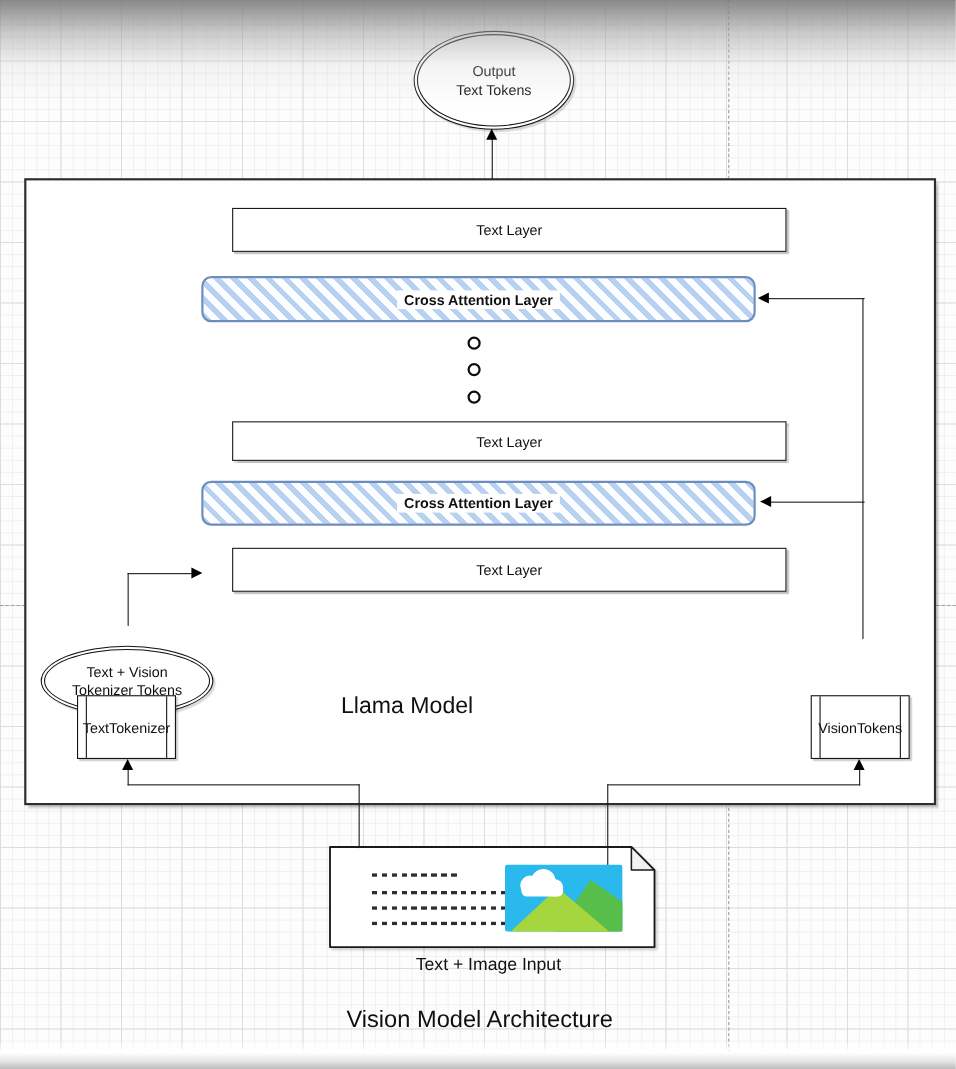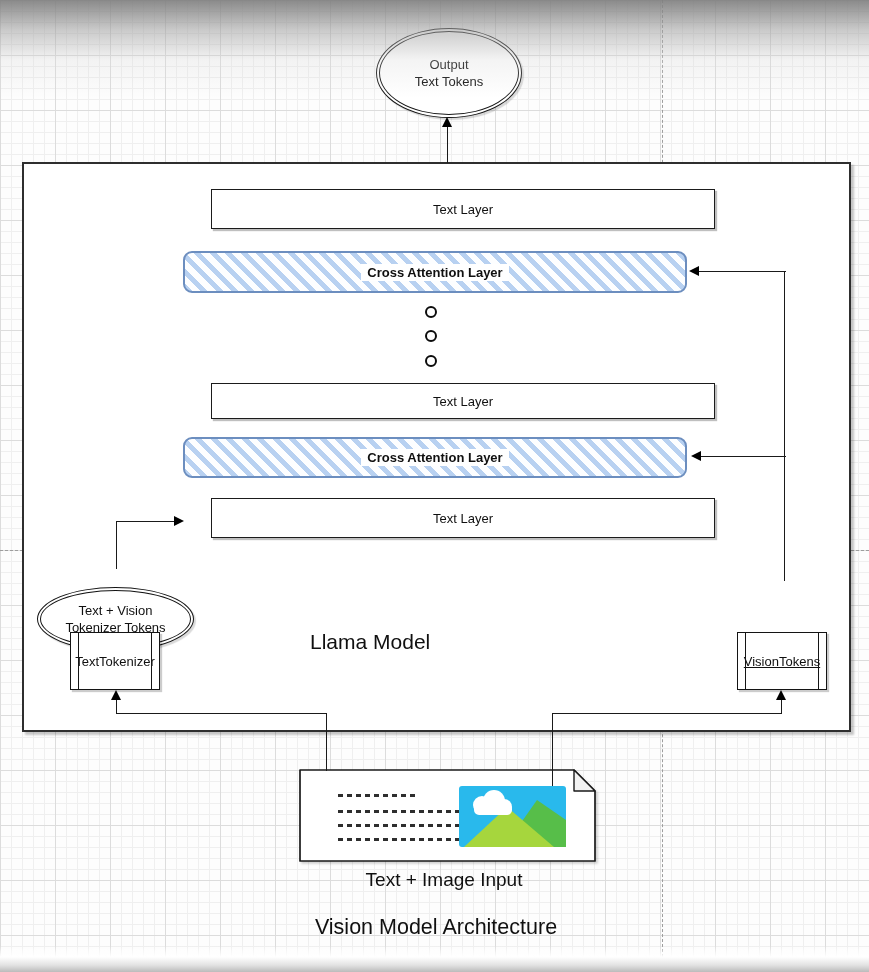--- a/index.html
+++ b/index.html
@@ -52,21 +52,21 @@
   .ah{position:absolute;width:0;height:0;z-index:6;}
   .ah-up{border-left:5.5px solid transparent;border-right:5.5px solid transparent;border-bottom:10px solid #000;}
   .ah-right{border-top:5.5px solid transparent;border-bottom:5.5px solid transparent;border-left:10px solid #000;}
   .ah-left{border-top:5.5px solid transparent;border-bottom:5.5px solid transparent;border-right:10px solid #000;}
 
   .model-label{left:310px;top:630px;width:260px;text-align:left;font-size:21px;z-index:3;}
   .doc-svg{left:299px;top:769px;z-index:4;filter:drop-shadow(2px 2px 1px rgba(0,0,0,0.18));}
   .dash-line{position:absolute;height:3px;z-index:6;
     background:repeating-linear-gradient(90deg,#2e2e2e 0 5px, rgba(0,0,0,0) 5px 9px);}
   .img-icon{left:459px;top:786px;width:107px;height:61px;z-index:6;}
-  .doc-label{left:314px;top:869px;width:260px;text-align:center;font-size:19px;z-index:4;}
+  .doc-label{left:314px;top:869px;width:260px;text-align:center;font-size:16px;z-index:4;}
   .page-title{left:212px;top:915px;width:448px;text-align:center;font-size:21.5px;z-index:4;}
 </style>
 </head>
 <body>
 
 <div class="canvas">
 
   <div class="sep-v"></div>
   <div class="sep-h"></div>
 
@@ -107,21 +107,21 @@
 
   <div class="abs ellipse" style="left:37px;top:587px;width:157px;height:64px;">
     <span>Text + Vision</span>
     <span>Tokenizer Tokens</span>
   </div>
   <div class="abs process" style="left:70px;top:632px;width:90px;height:58px;">
     <span>Text</span>
     <span>Tokenizer</span>
   </div>
 
-  <div class="abs process" style="left:737px;top:632px;width:90px;height:58px;text-decoration:underline;">
+  <div class="abs process" style="left:737px;top:632px;width:90px;height:58px;">
     <span>Vision</span>
     <span>Tokens</span>
   </div>
 
   <div class="vline" style="left:116px;top:521px;height:48px;"></div>
   <div class="hline" style="left:116px;top:521px;width:60px;"></div>
   <div class="ah ah-right" style="left:174px;top:516px;"></div>
 
   <div class="vline" style="left:784px;top:271px;height:310px;"></div>
   <div class="hline" style="left:697px;top:271px;width:89px;"></div>

